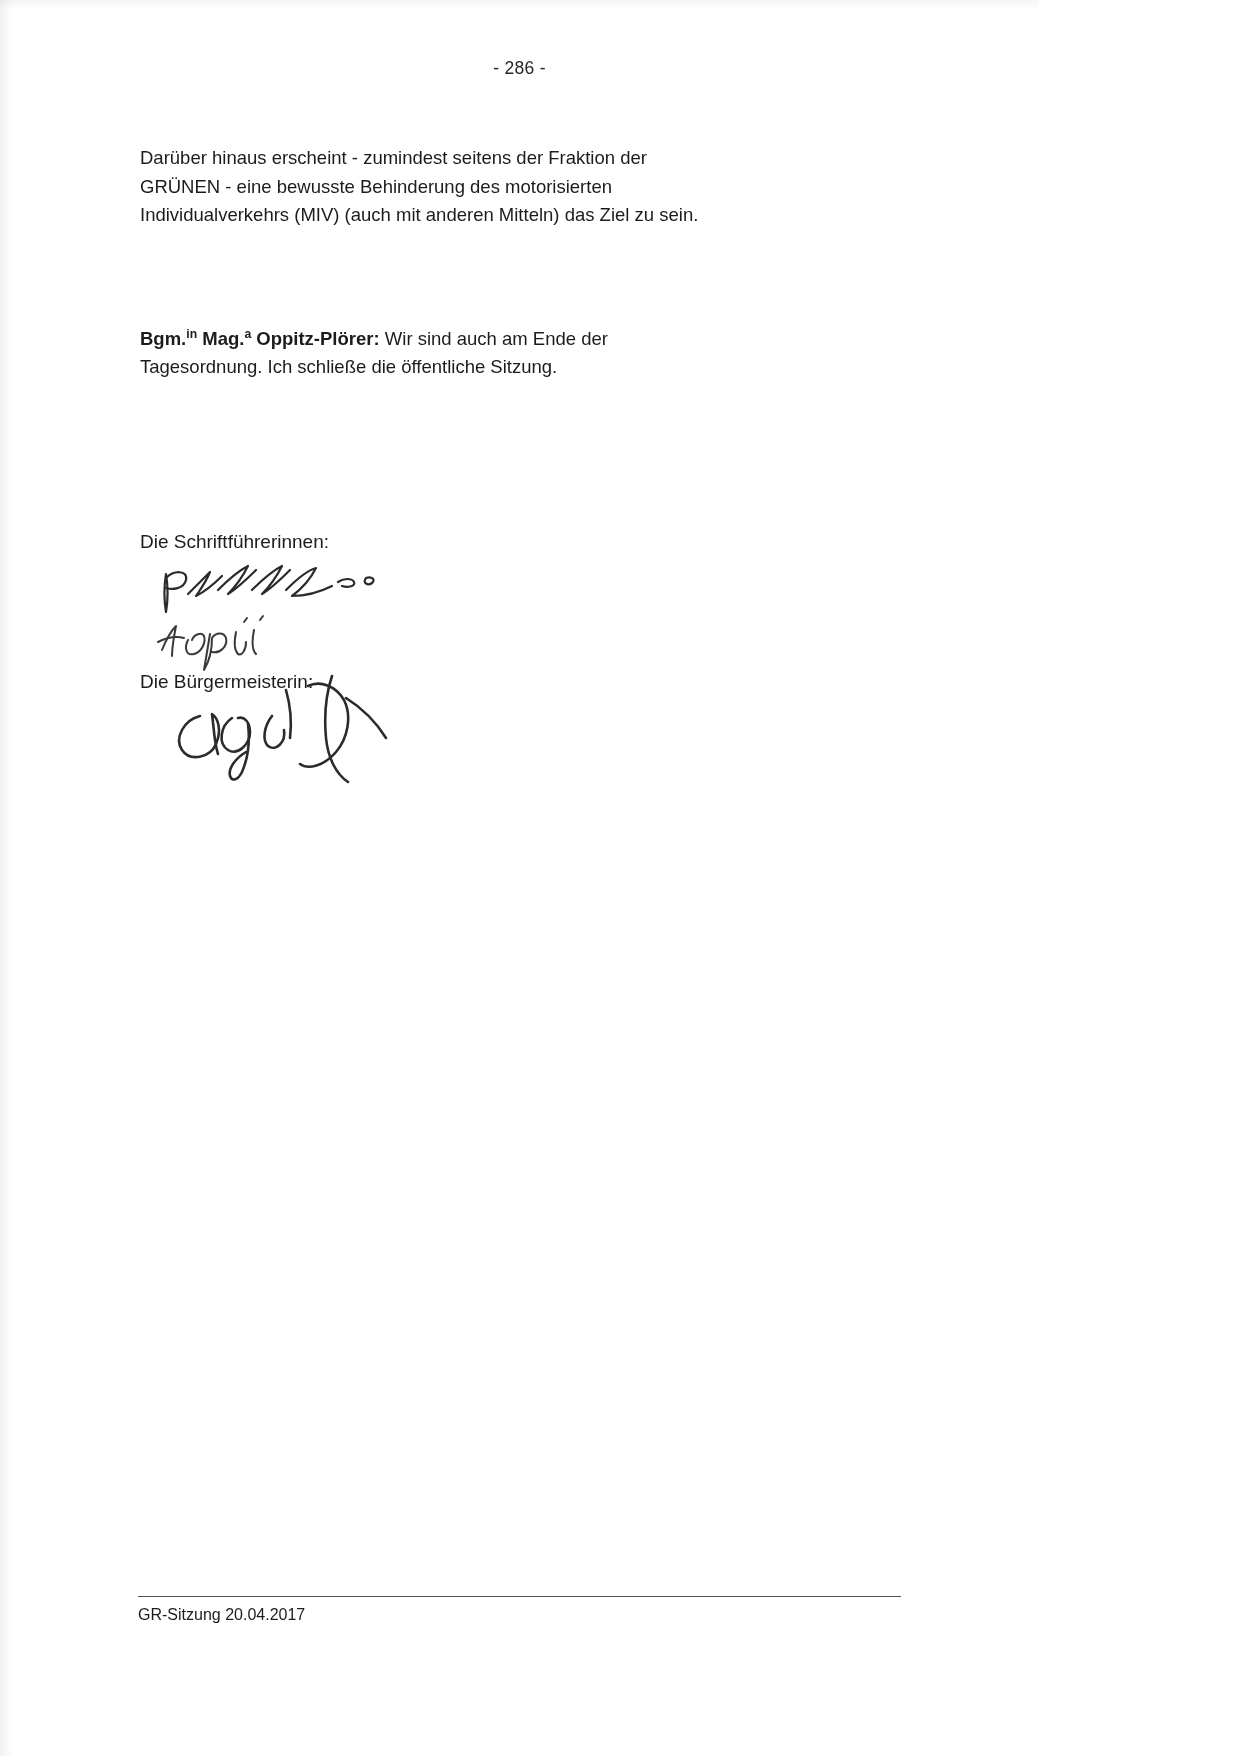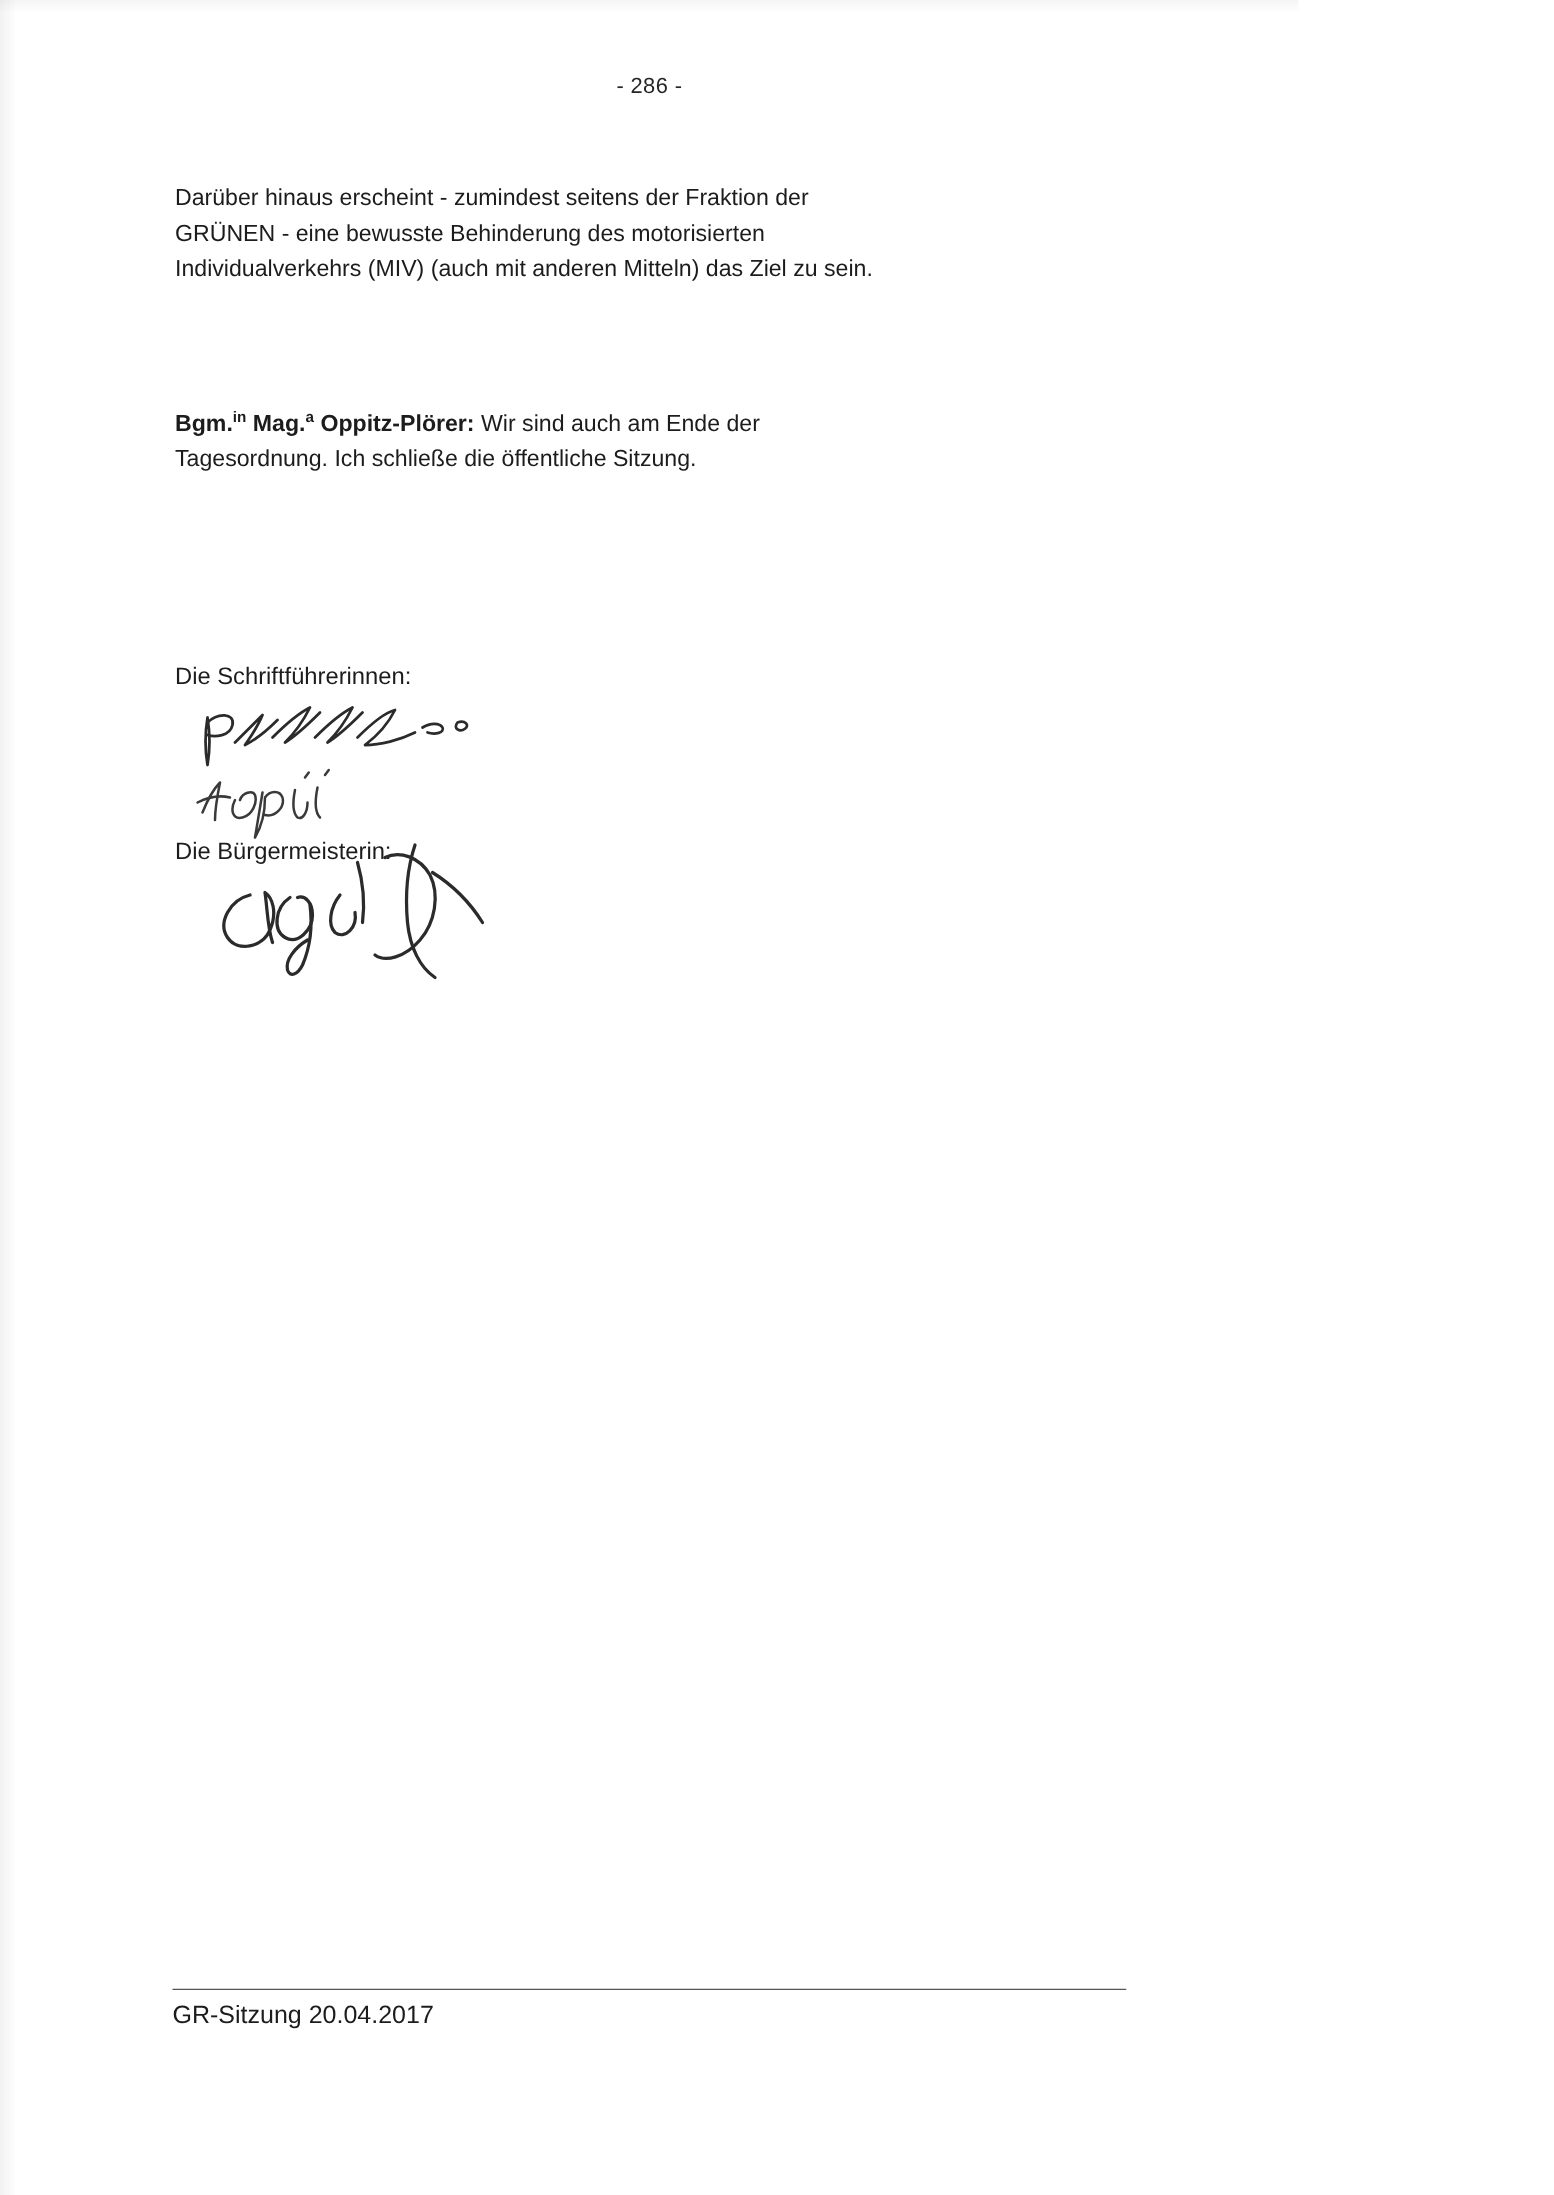--- a/index.html
+++ b/index.html
@@ -99,21 +99,21 @@
     left: 138px;
     right: 138px;
     bottom: 132px;
   }
   .footer-rule {
     border-top: 1px solid #555;
     width: 100%;
     margin-bottom: 9px;
   }
   .footer-text {
-    font-size: 20px;
+    font-size: 16px;
     color: #1c1c1c;
   }
 
   .mayor-row {
     position: relative;
   }
 </style>
 </head>
 <body>
 

